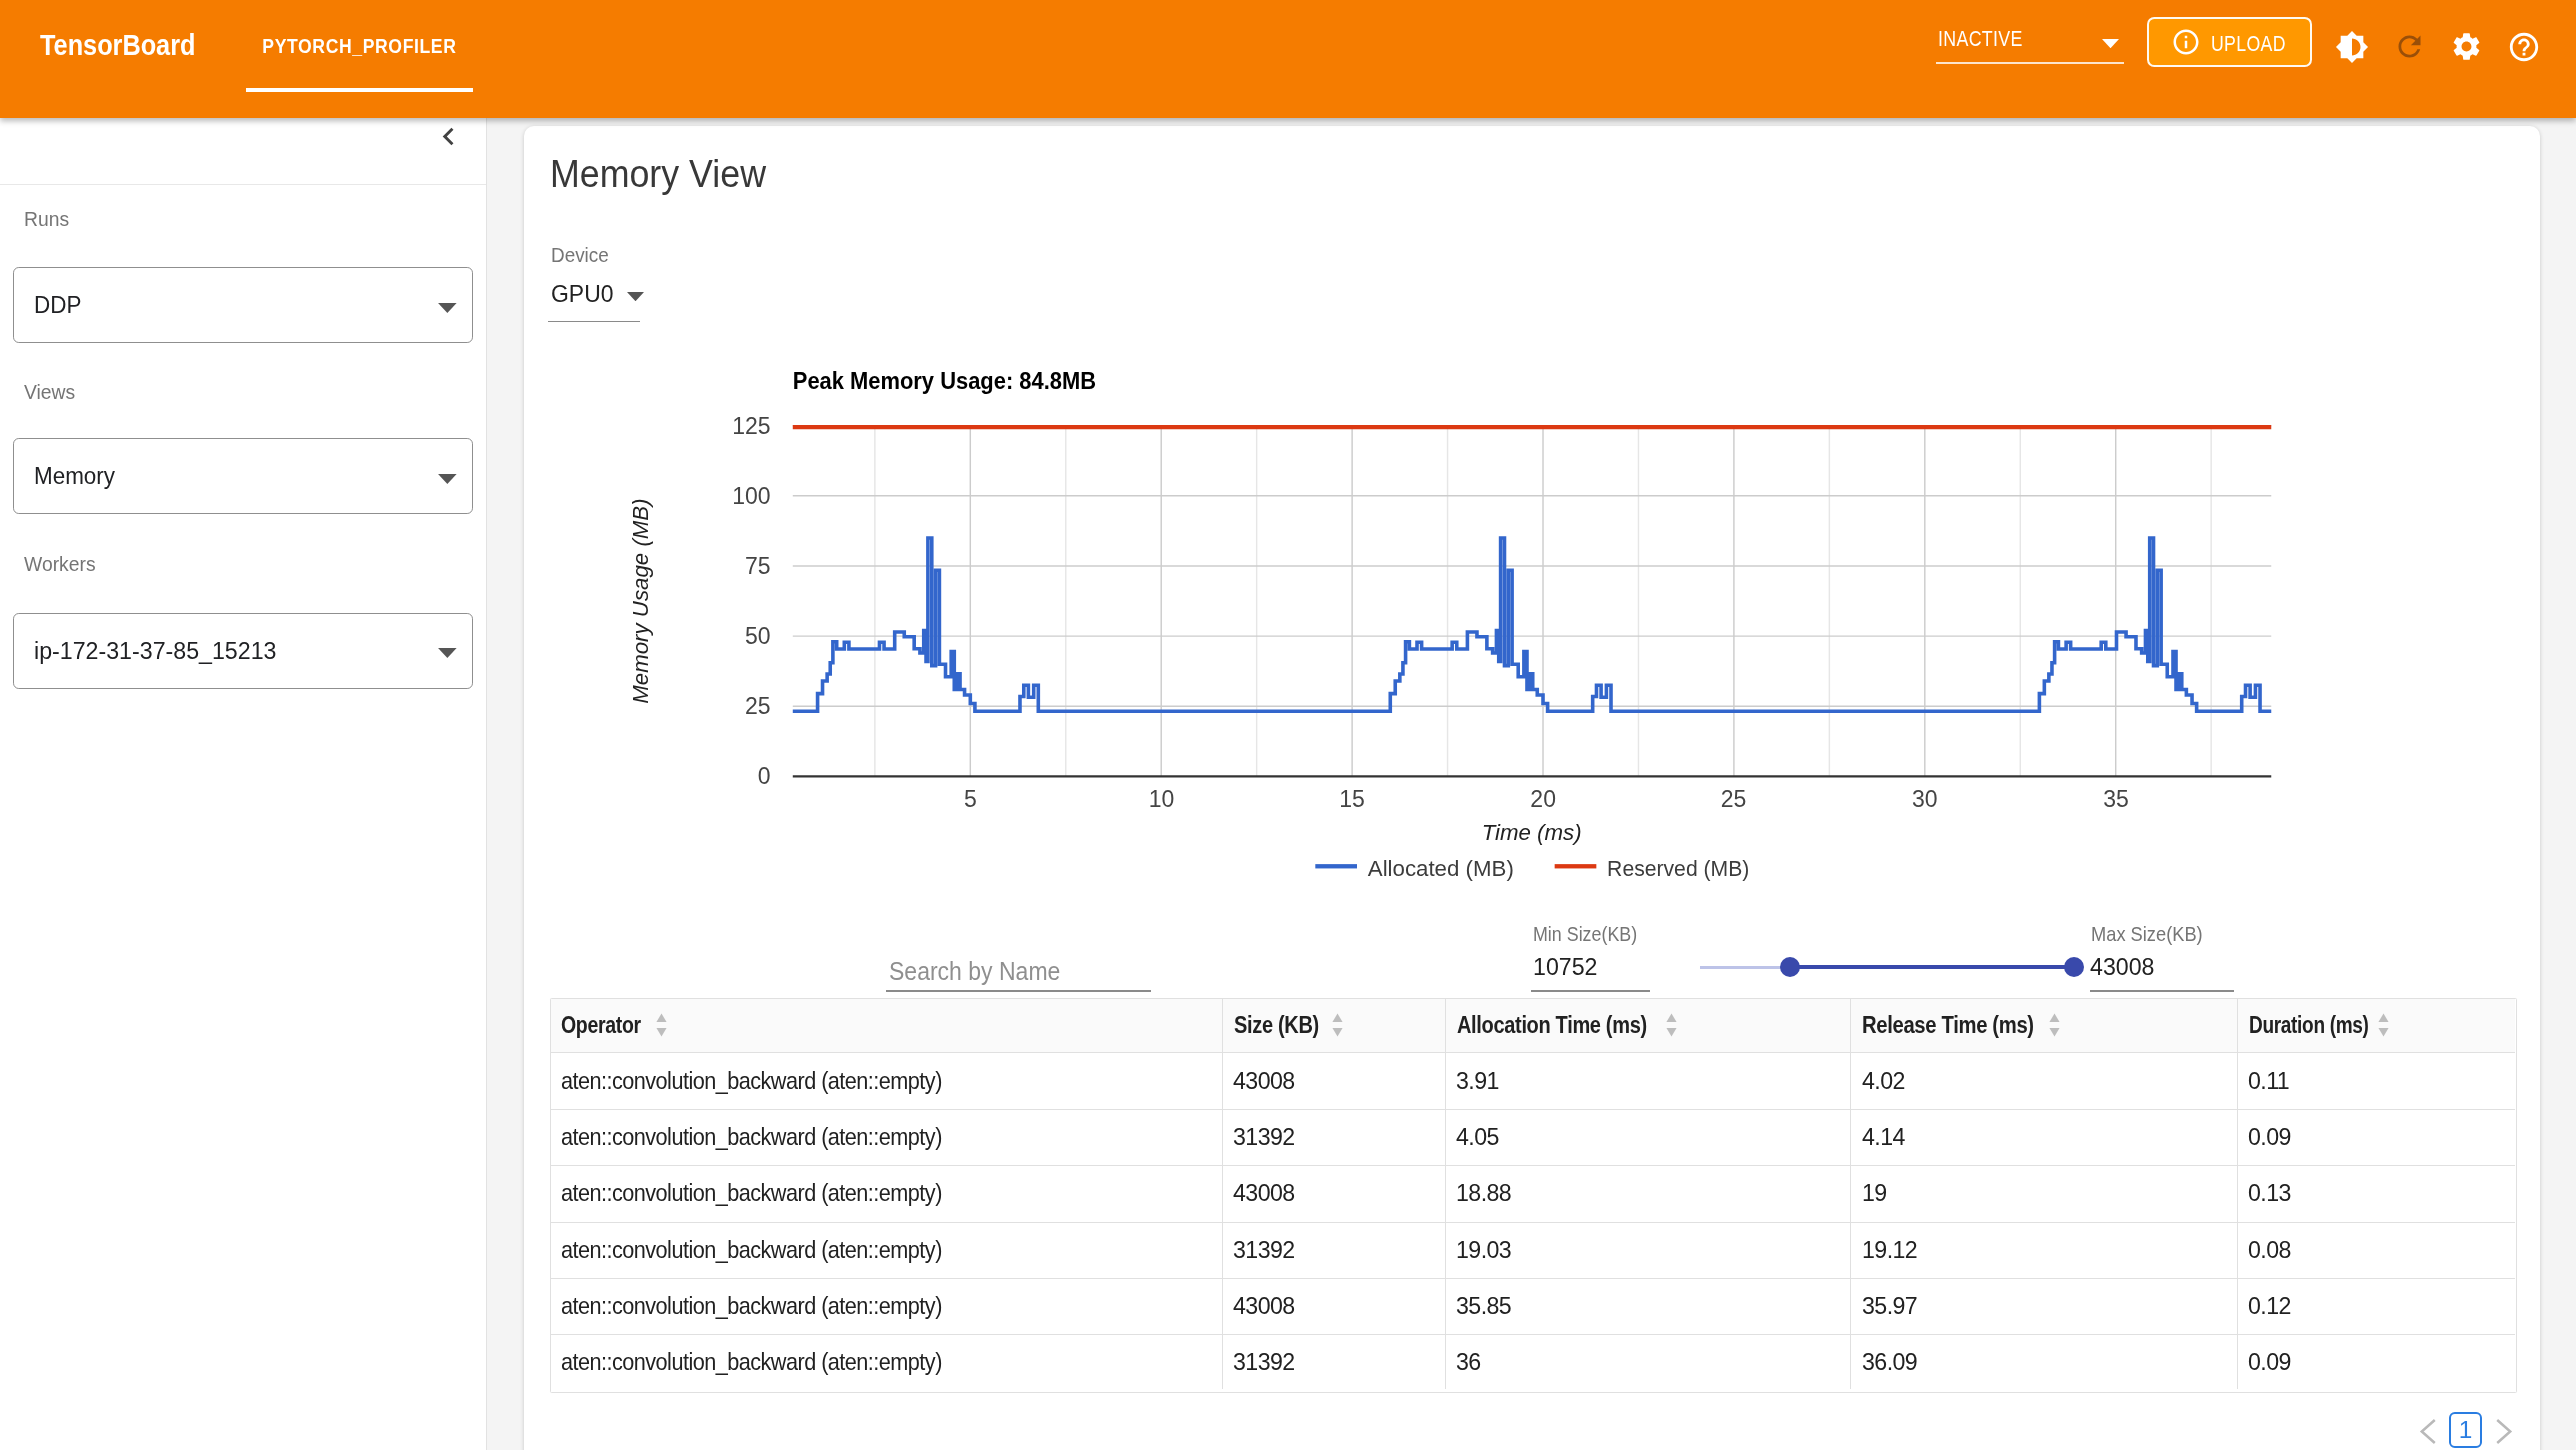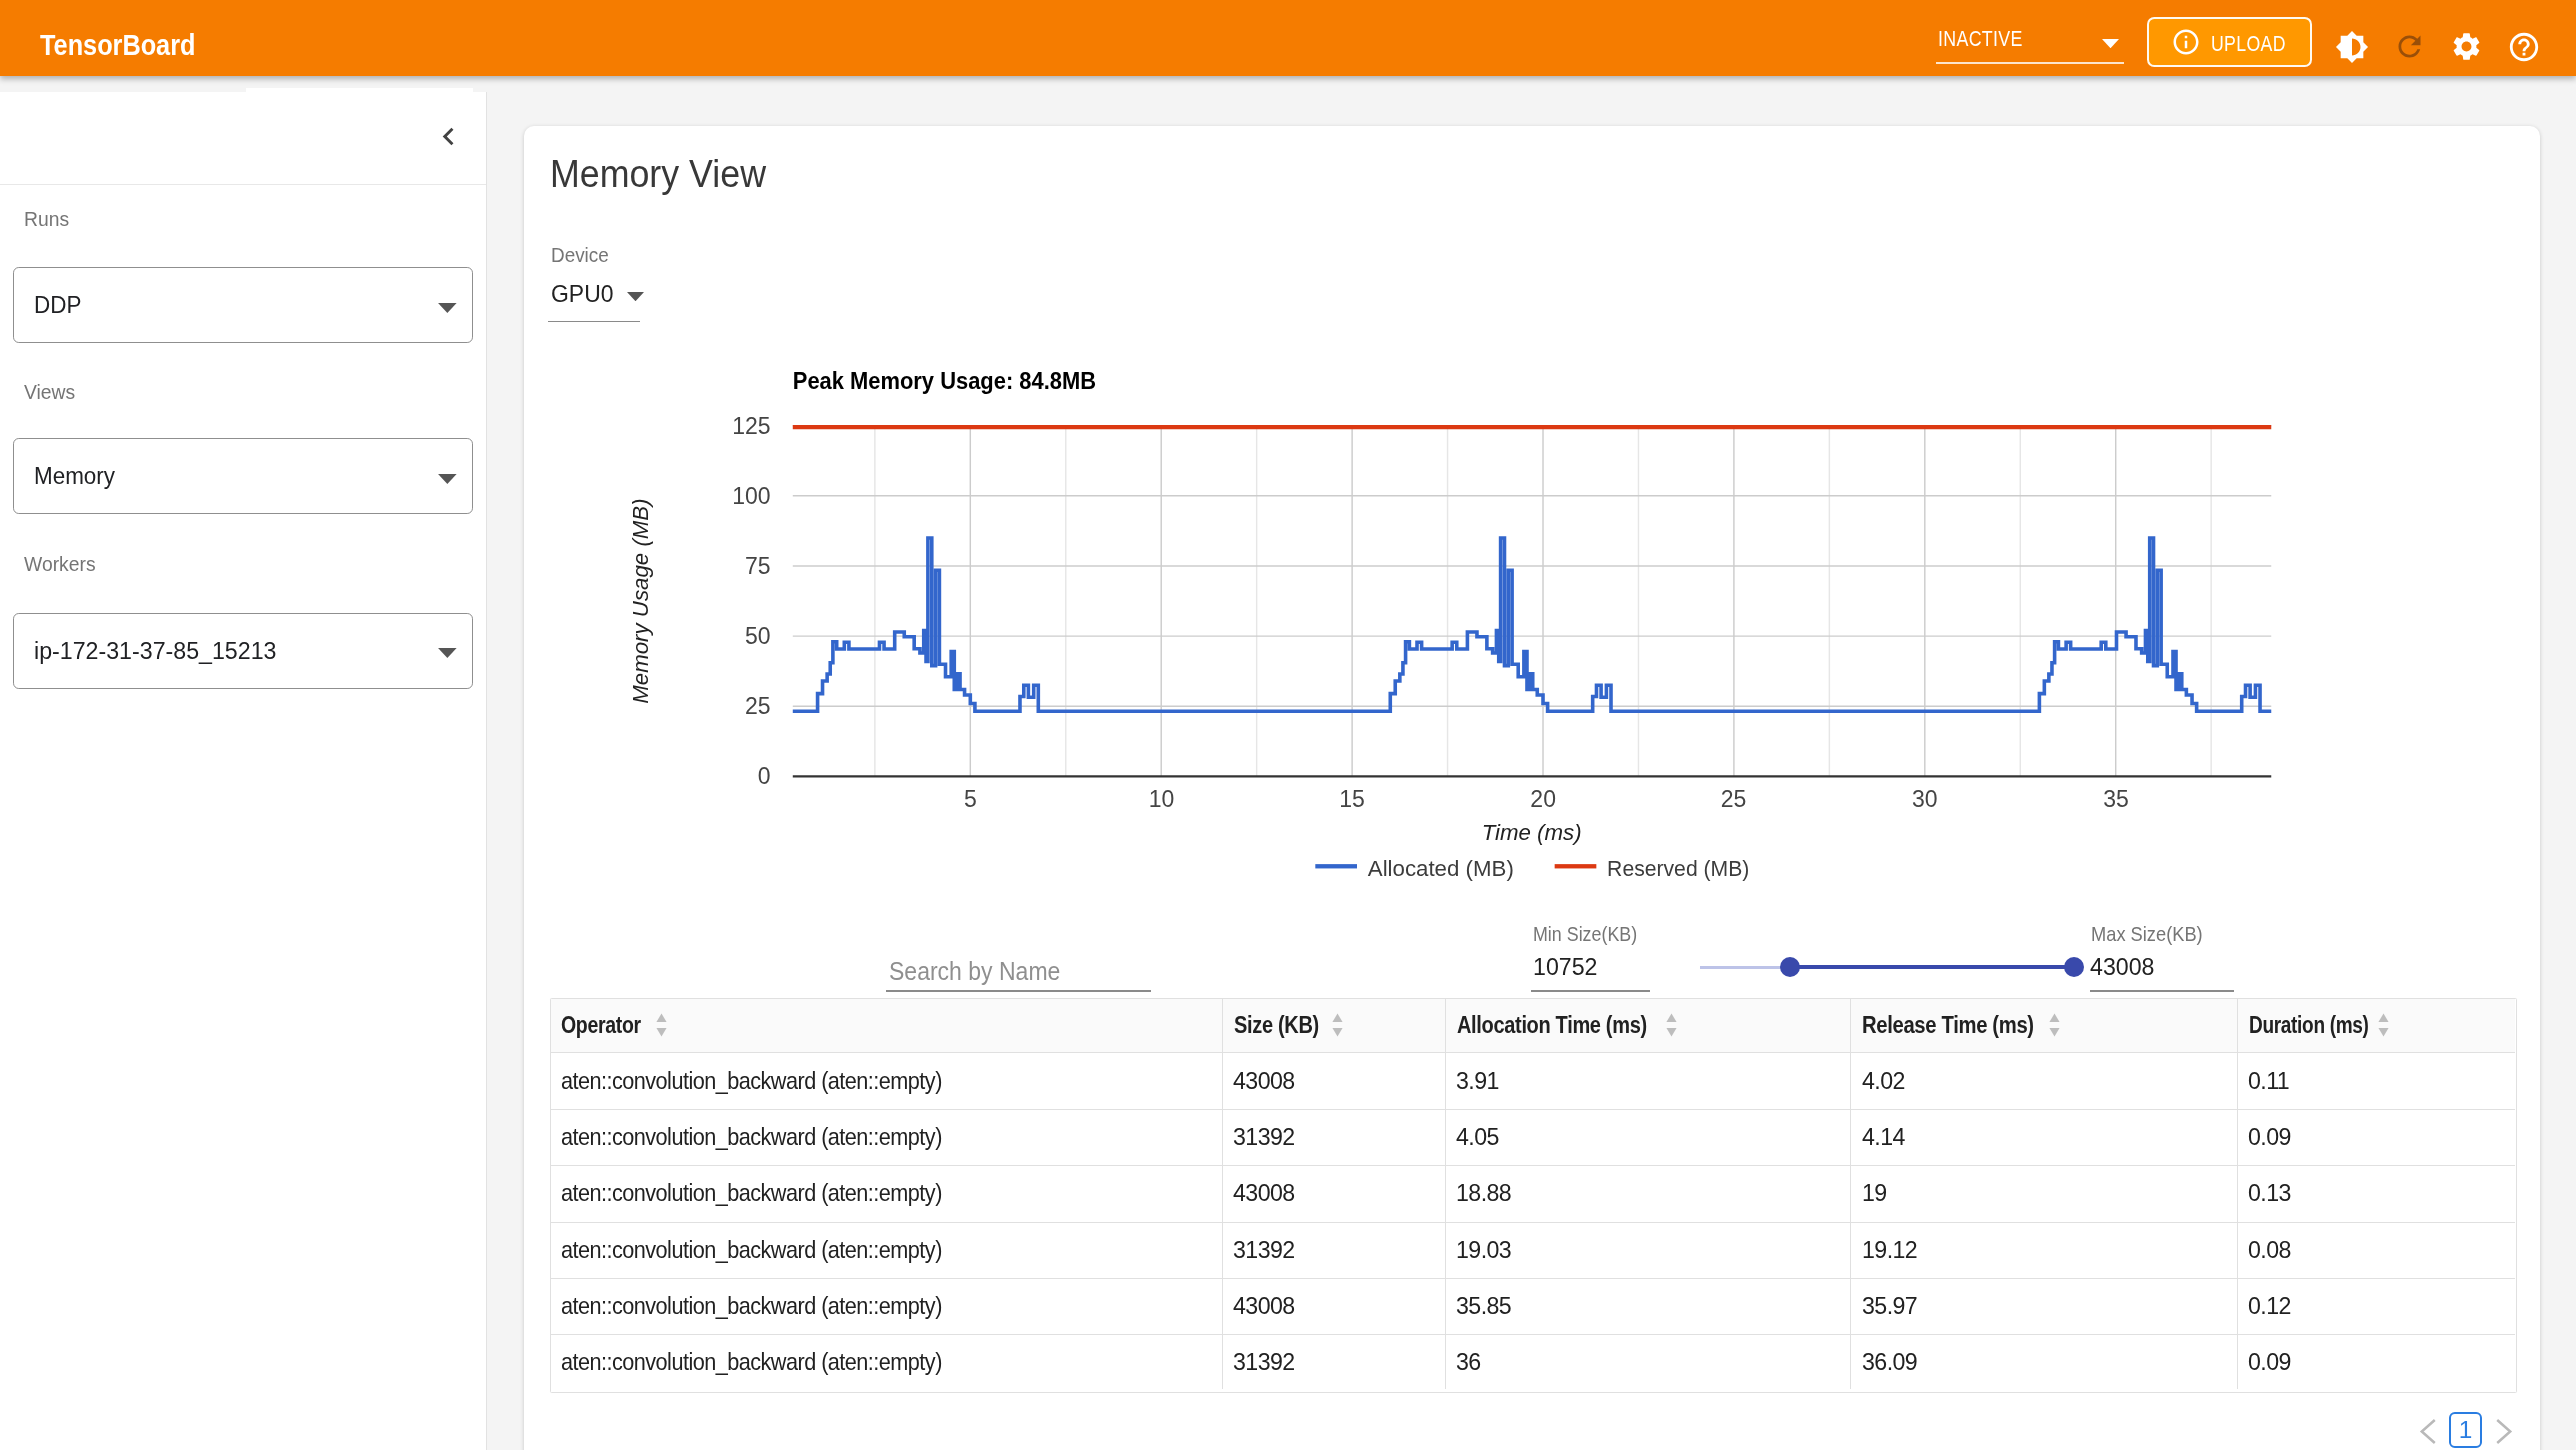--- a/index.html
+++ b/index.html
@@ -3,22 +3,23 @@
 <style>
 * { margin:0; padding:0; box-sizing:border-box; }
 html,body { width:2576px; height:1450px; overflow:hidden; background:#f4f4f4;
   font-family:"Liberation Sans", sans-serif; position:relative; }
 .abs { position:absolute; }
 .th { position:absolute; font-size:24.4px; font-weight:bold; color:#212121; letter-spacing:-0.4px; white-space:nowrap; }
 .td { position:absolute; font-size:24.4px; color:#212121; letter-spacing:-0.6px; white-space:nowrap; }
 </style></head>
 <body>
 
-<div class="abs" style="left:0;top:0;width:2576px;height:76px;background:#f57c00;box-shadow:0 2.9px 5.8px rgba(0,0,0,0.28);z-index:50">
+<div class="abs" style="left:0;top:0;width:2576px;height:118px;background:#f57c00;box-shadow:0 2.9px 5.8px rgba(0,0,0,0.28);z-index:50">
   <div class="abs" style="left:40px;top:28px;font-size:29.5px;font-weight:bold;color:#fff;transform:scaleX(0.857);transform-origin:left">TensorBoard</div>
+  <div class="abs" style="left:246px;top:0;width:227px;height:92px;text-align:center;line-height:92px;font-size:20px;font-weight:bold;color:#fff;letter-spacing:0.7px"><span style="display:inline-block;transform:scaleX(0.879)">PYTORCH_PROFILER</span></div>
   <div class="abs" style="left:246px;top:88px;width:227px;height:4.3px;background:#fff"></div>
   <div class="abs" style="left:1938px;top:26px;font-size:22px;color:#fff;letter-spacing:0.4px;transform:scaleX(0.81);transform-origin:left">INACTIVE</div>
   <div class="abs" style="left:1936px;top:62px;width:188px;height:2.2px;background:rgba(255,255,255,0.8)"></div>
   <svg style="position:absolute;left:2102px;top:39px" width="17" height="9.3" viewBox="0 0 24 13">
       <path d="M0 0 L24 0 L12.0 13 Z" fill="#ffffff"></path>
     </svg>
   <div class="abs" style="left:2147px;top:17px;width:165px;height:50px;border:2.2px solid rgba(255,255,255,0.95);border-radius:7.2px;background:#ff9800"></div>
   <svg style="position:absolute;left:2171px;top:27px" width="30" height="30" viewBox="0 0 24 24">
       <path d="M11 7h2v2h-2zm0 4h2v6h-2zm1-9C6.48 2 2 6.48 2 12s4.48 10 10 10 10-4.48 10-10S17.52 2 12 2zm0 18c-4.41 0-8-3.59-8-8s3.59-8 8-8 8 3.59 8 8-3.59 8-8 8z" fill="#ffffff"></path>
     </svg>

